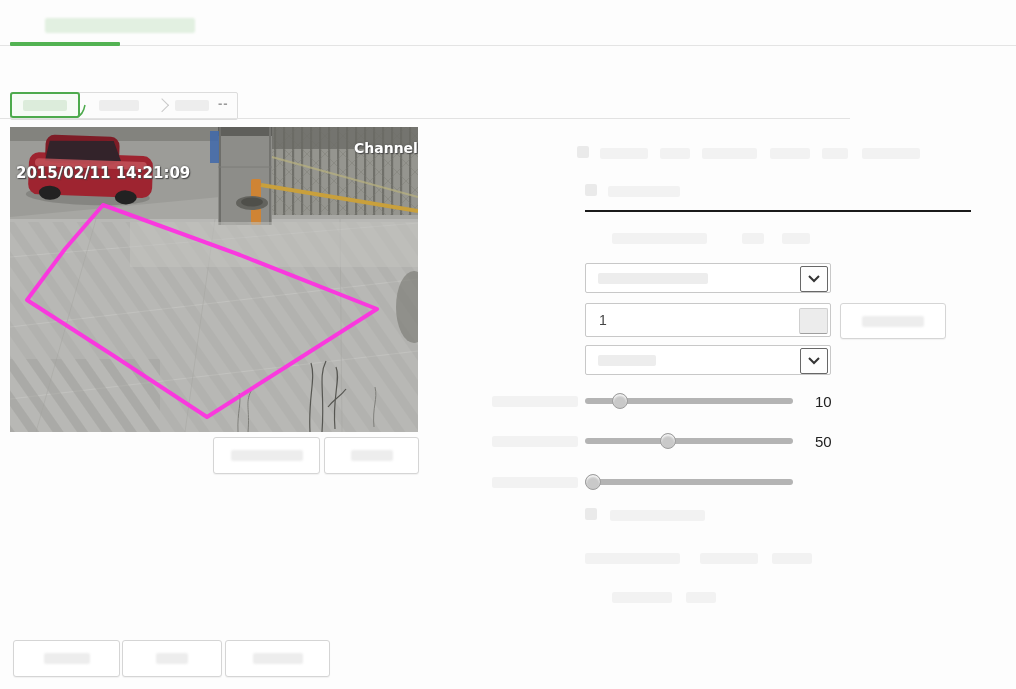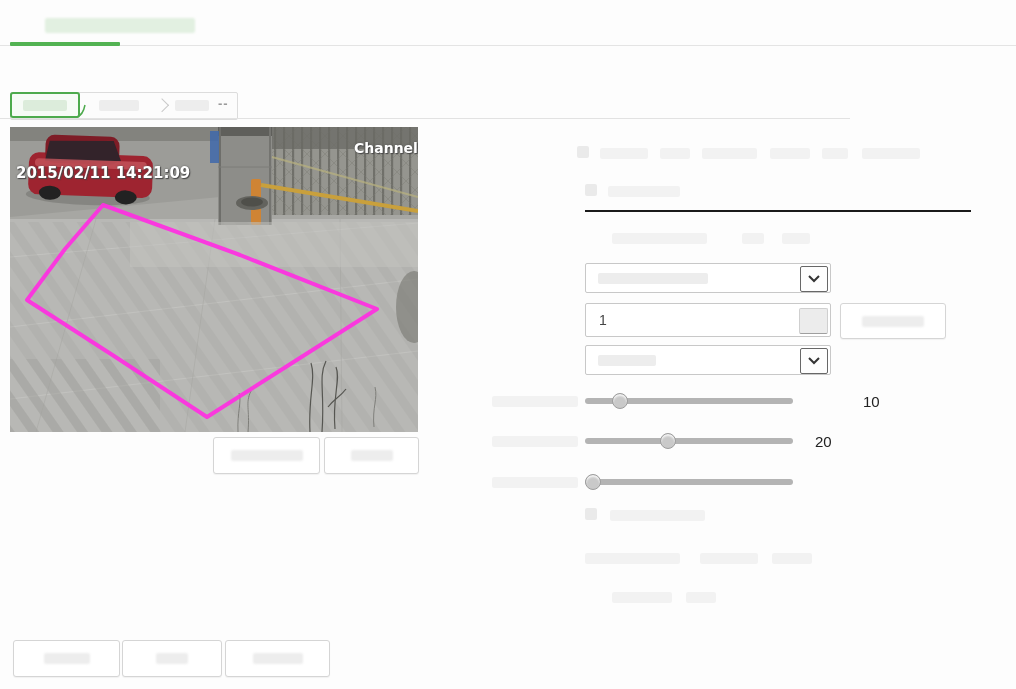--- a/index.html
+++ b/index.html
@@ -213,28 +213,28 @@
           <polyline points="1,1 6,6 11,1" fill="none" stroke="#333" stroke-width="2"></polyline>
         </svg>
     </span>
   </div>
 
   <div class="ghost faint" style="left:492px;top:396px;width:86px;"></div>
   <div class="slider" style="top:393px;">
     <div class="track"></div>
     <div class="handle" style="left: calc(17% - 8px);"></div>
   </div>
-  <div class="slider-val" style="top:393px;margin-left:48px;">10</div>
+  <div class="slider-val" style="top:393px;">10</div>
 
   <div class="ghost faint" style="left:492px;top:436px;width:86px;"></div>
   <div class="slider" style="top:433px;">
     <div class="track"></div>
     <div class="handle" style="left: calc(40% - 8px);"></div>
   </div>
-  <div class="slider-val" style="top:433px;">20</div>
+  <div class="slider-val" style="top:433px;">50</div>
 
   <div class="ghost faint" style="left:492px;top:477px;width:86px;"></div>
   <div class="slider" style="top:474px;">
     <div class="track"></div>
     <div class="handle" style="left: calc(4% - 8px);"></div>
   </div>
   <div class="slider-val" style="top:474px;"></div>
 
   <div class="ghost sq" style="left:585px;top:508px;"></div>
   <div class="ghost faint" style="left:610px;top:510px;width:95px;"></div>

